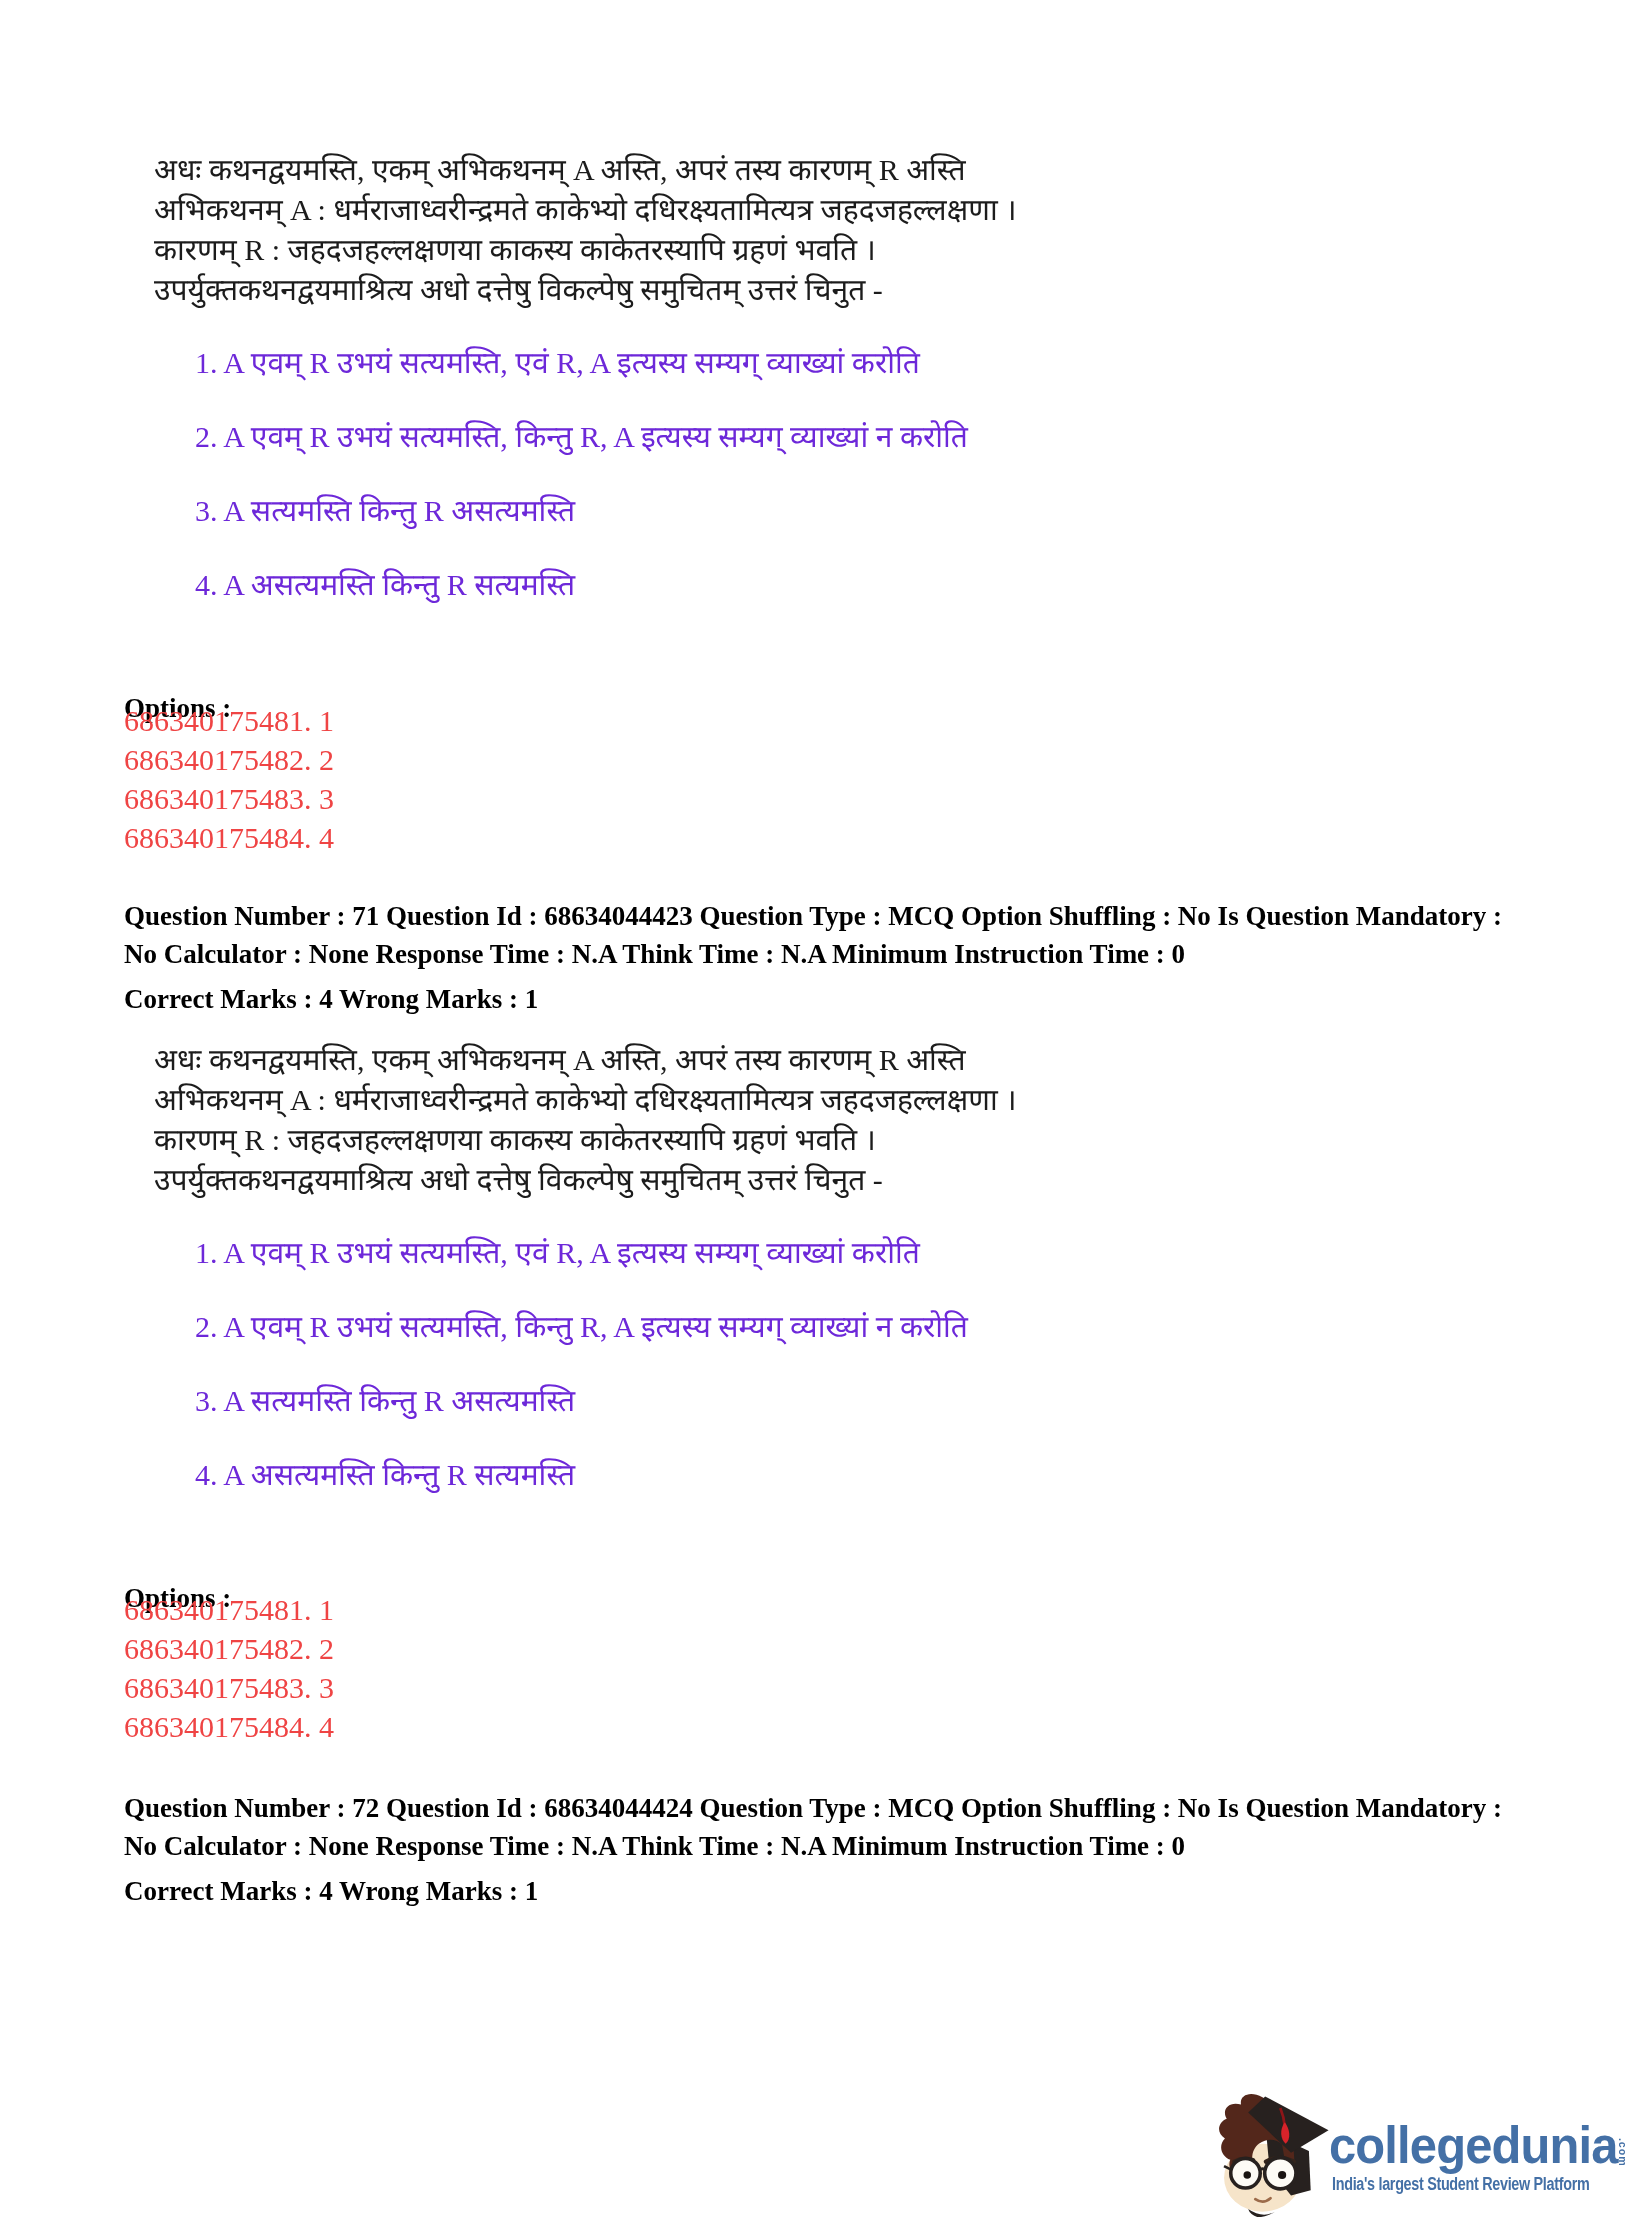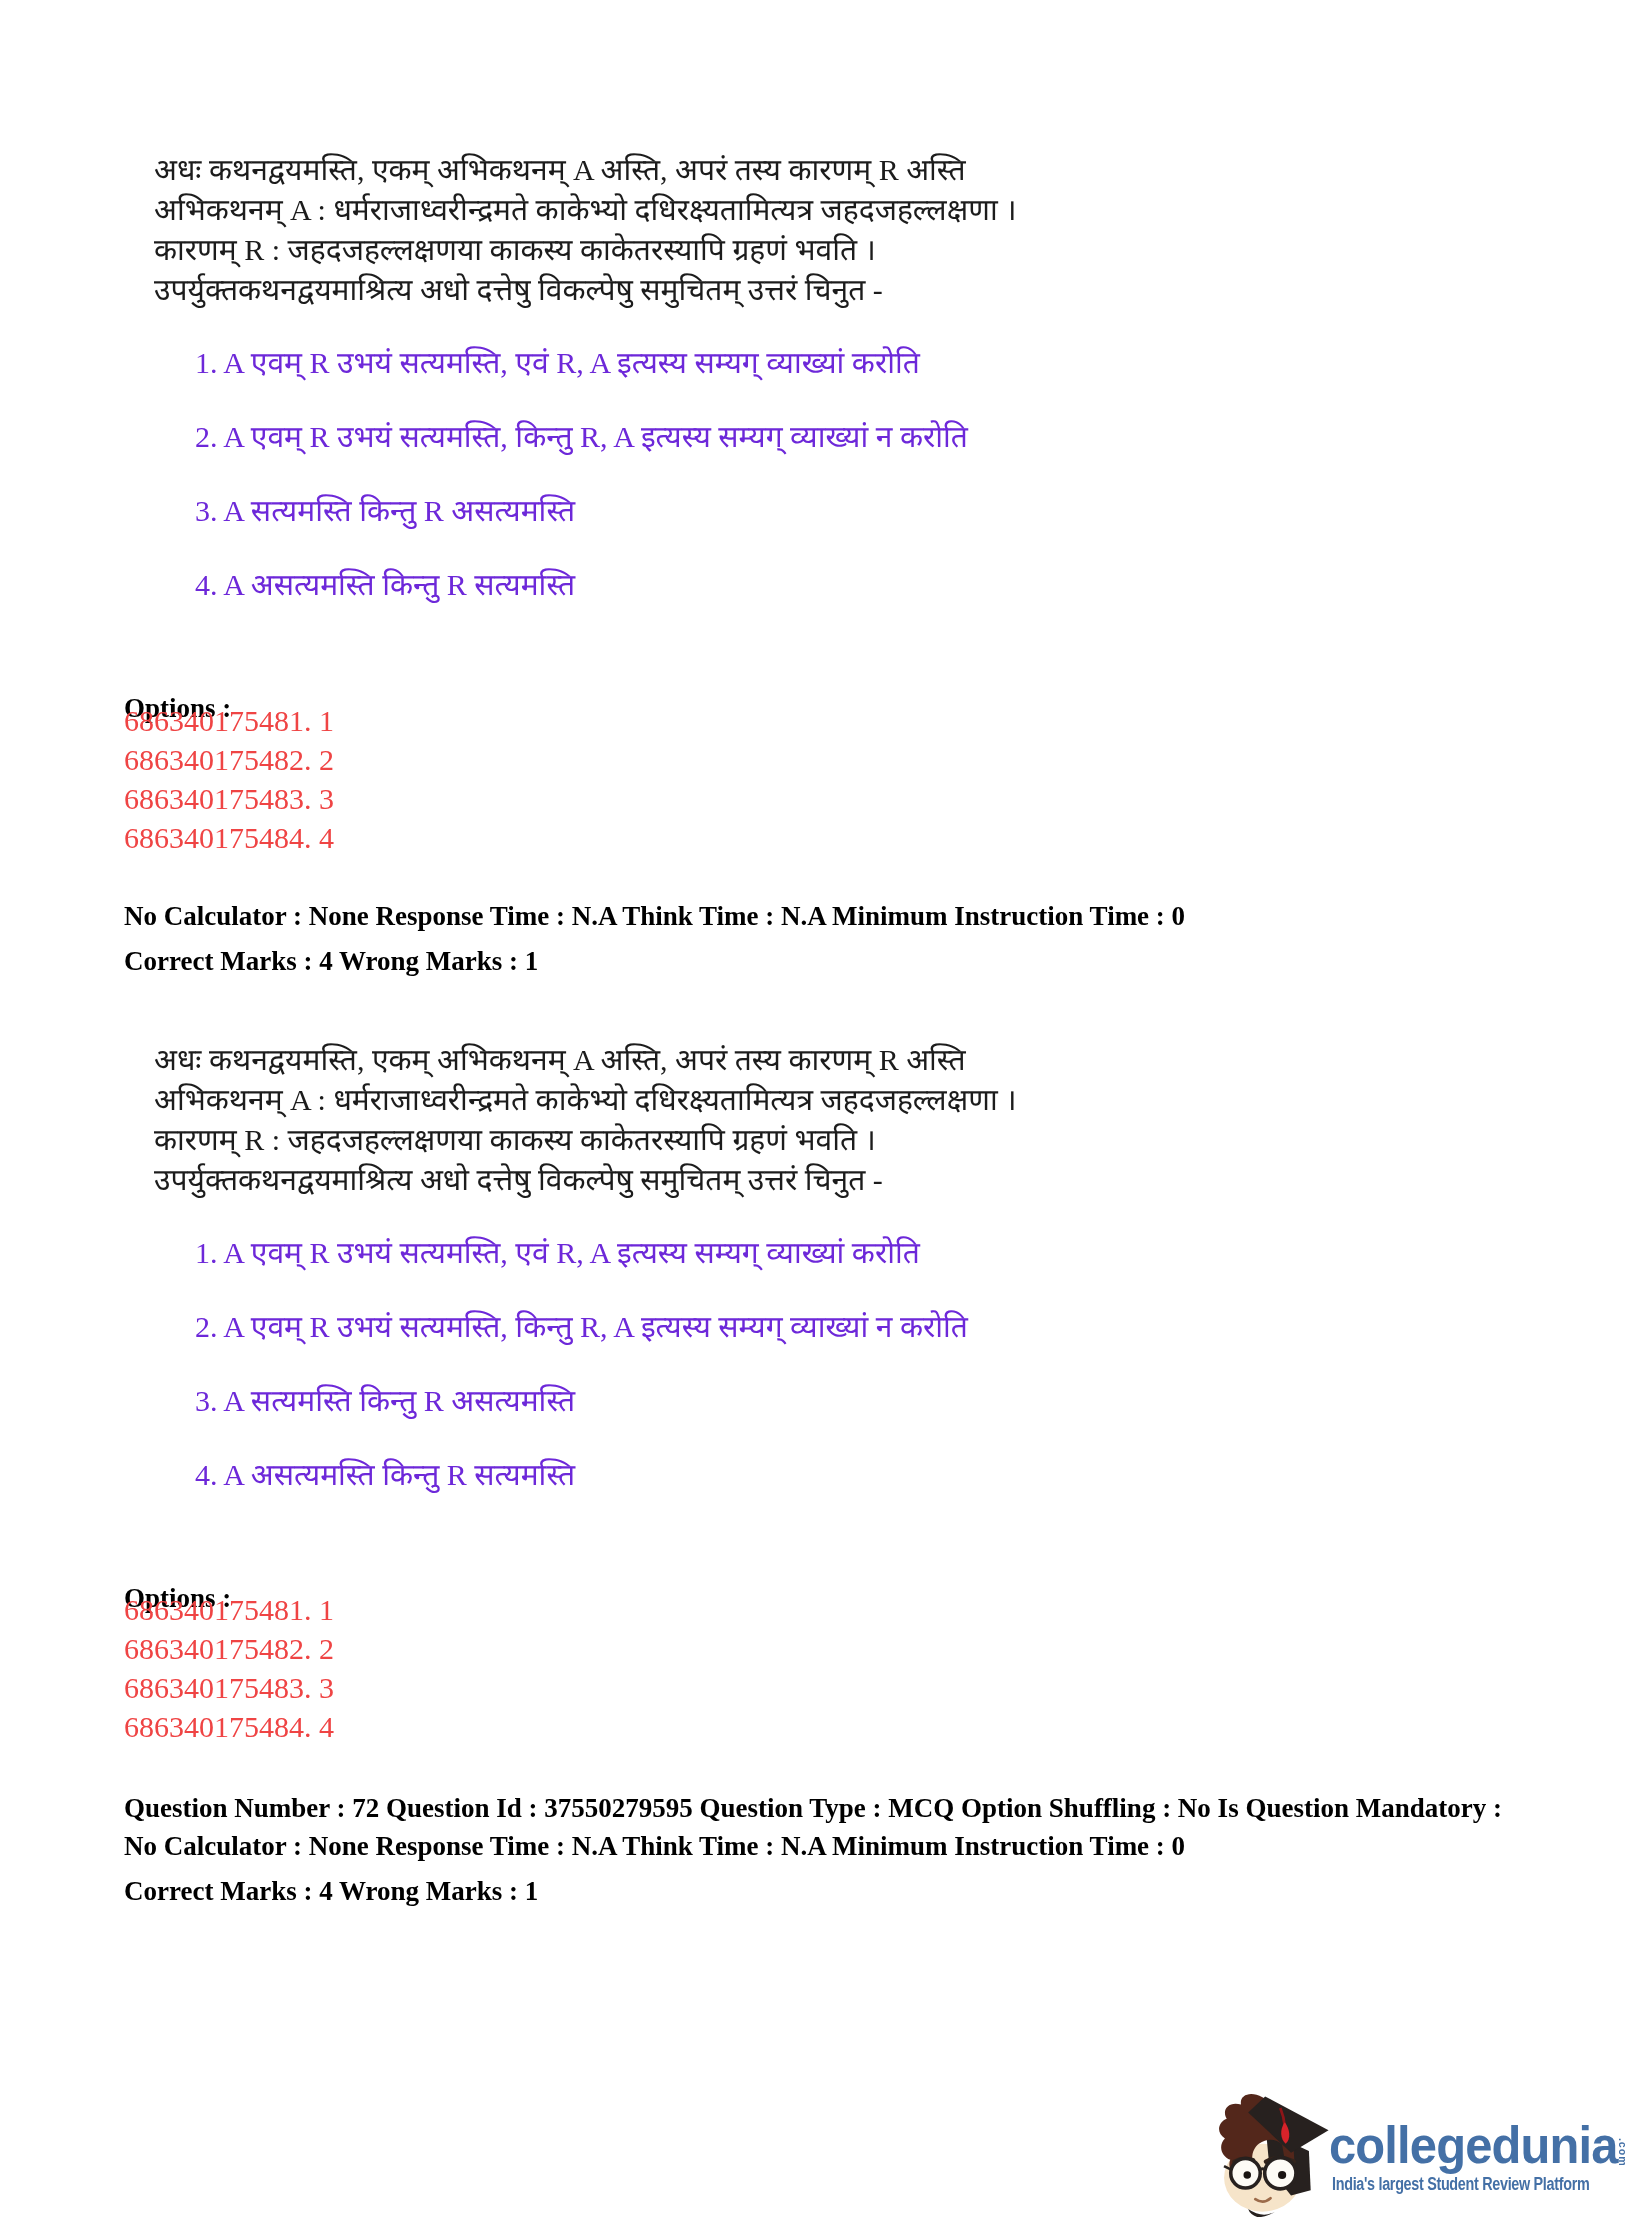--- a/index.html
+++ b/index.html
@@ -127,20 +127,21 @@
     <div class="option-ids" style="top:701px">
       <div>686340175481. 1</div>
       <div>686340175482. 2</div>
       <div>686340175483. 3</div>
       <div>686340175484. 4</div>
     </div>
   </section>
 
   <section>
     <div class="meta" style="top:897px">
+      <div>Question Number : 71 Question Id : 68634044423 Question Type : MCQ Option Shuffling : No Is Question Mandatory :</div>
       <div>No Calculator : None Response Time : N.A Think Time : N.A Minimum Instruction Time : 0</div>
       <div class="marks">Correct Marks : 4 Wrong Marks : 1</div>
     </div>
   </section>
 
   <section>
     <div class="passage" style="top:1040px">
       <div>अधः कथनद्वयमस्ति, एकम् अभिकथनम् A अस्ति, अपरं तस्य कारणम् R अस्ति</div>
       <div>अभिकथनम् A : धर्मराजाध्वरीन्द्रमते काकेभ्यो दधिरक्ष्यतामित्यत्र जहदजहल्लक्षणा ।</div>
       <div>कारणम् R : जहदजहल्लक्षणया काकस्य काकेतरस्यापि ग्रहणं भवति ।</div>
@@ -156,21 +157,21 @@
     <div class="option-ids" style="top:1590px">
       <div>686340175481. 1</div>
       <div>686340175482. 2</div>
       <div>686340175483. 3</div>
       <div>686340175484. 4</div>
     </div>
   </section>
 
   <section>
     <div class="meta" style="top:1789px">
-      <div>Question Number : 72 Question Id : 37550279595 Question Type : MCQ Option Shuffling : No Is Question Mandatory :</div>
+      <div>Question Number : 72 Question Id : 68634044424 Question Type : MCQ Option Shuffling : No Is Question Mandatory :</div>
       <div>No Calculator : None Response Time : N.A Think Time : N.A Minimum Instruction Time : 0</div>
       <div class="marks">Correct Marks : 4 Wrong Marks : 1</div>
     </div>
   </section>
 
   <div class="logo">
     <svg class="mascot" viewBox="0 0 150 150" aria-hidden="true">
 
       <ellipse class="fill-skin" cx="52" cy="106" rx="43" ry="38" fill="#f6e4c9"></ellipse>
 

